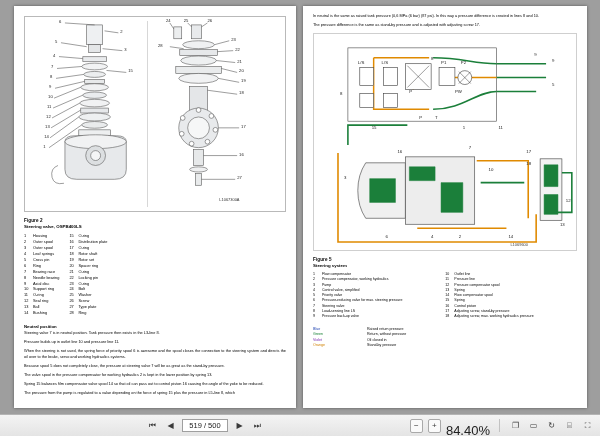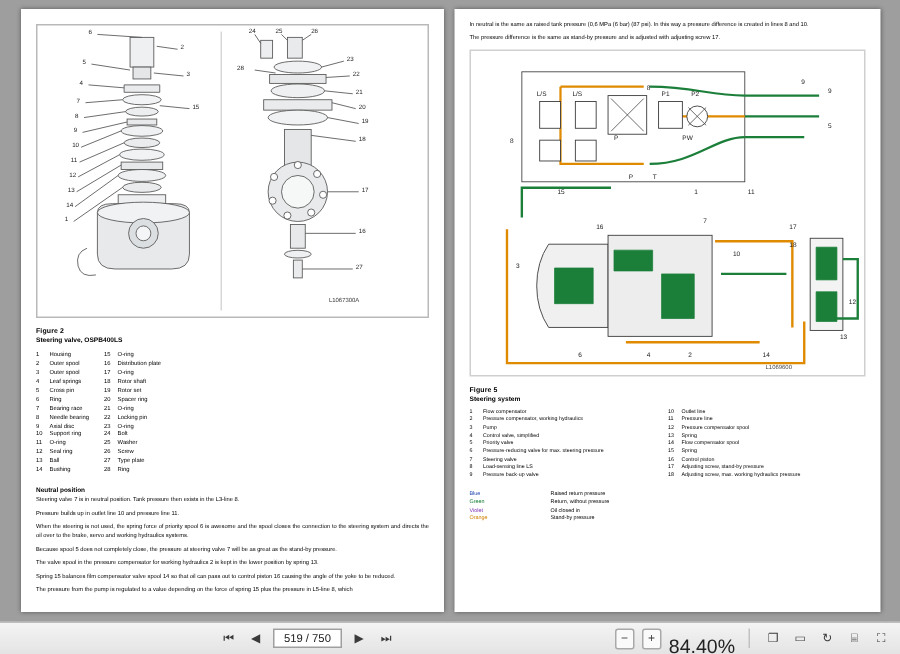--- a/index.html
+++ b/index.html
@@ -429,21 +429,21 @@
 
     </div>
   </div>
 </div>
 
 <div id="toolbar">
   <div class="spacer"></div>
   <div class="tb-group">
     <div class="tb-btn">⏮</div>
     <div class="tb-btn">◀</div>
-    <div class="pagebox">519 / 750</div>
+    <div class="pagebox">519 / 500</div>
     <div class="tb-btn">▶</div>
     <div class="tb-btn">⏭</div>
   </div>
   <div class="spacer"></div>
   <div class="tb-group">
     <div class="tb-btn sq">−</div>
     <div class="tb-btn sq">+</div>
     <div class="zoomtxt">84.40%</div>
     <div class="sep"></div>
     <div class="tb-btn">❐</div>

